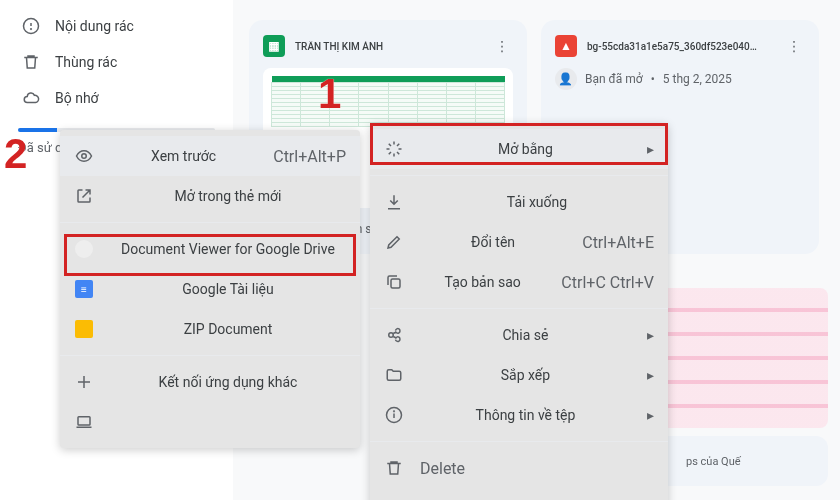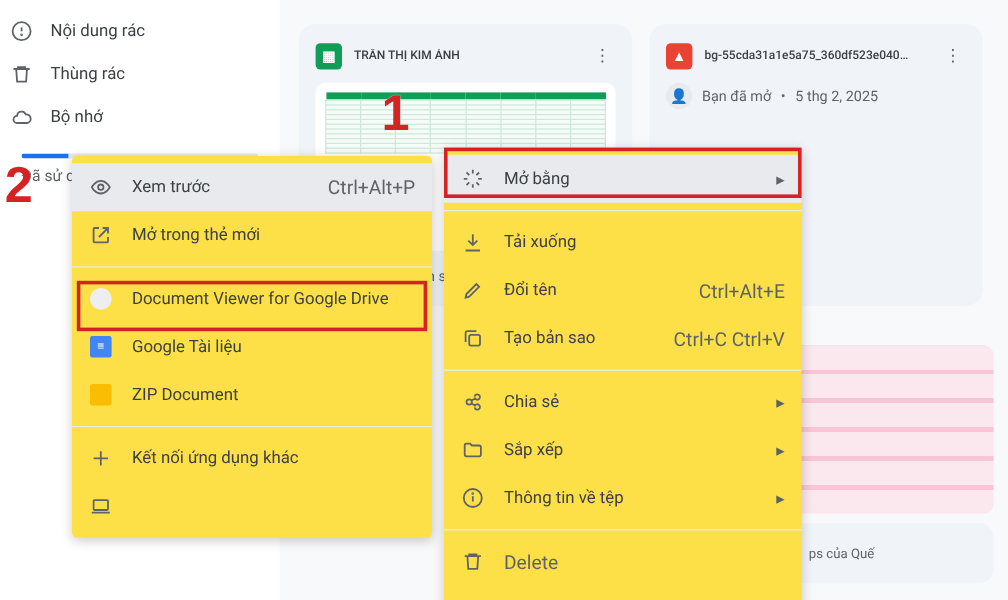--- a/index.html
+++ b/index.html
@@ -1,19 +1,19 @@
 <!DOCTYPE html>
 <html><head>
 <meta charset="utf-8">
 <style>
   * { box-sizing: border-box; margin: 0; padding: 0; font-family: 'Google Sans', Roboto, Arial, sans-serif; }
   body { width: 840px; height: 500px; background: #f8f9fa; overflow: hidden; position: relative; color: #3c4043; font-size: 14px; }
 
   .sidebar { position: absolute; left: 0; top: 0; width: 233px; height: 500px; background: #fff; padding: 8px 0; }
-  .nav-item { display: flex; align-items: center; gap: 14px; padding: 8px 8px; cursor: pointer; border-radius: 0 20px 20px 0; }
+  .nav-item { display: flex; align-items: center; gap: 14px; padding: 8px 21px; cursor: pointer; border-radius: 0 20px 20px 0; }
   .nav-icon { width: 20px; height: 20px; display: flex; align-items: center; justify-content: center; color: #5f6368; flex: 0 0 20px; }
 
   .storage-bar { margin: 12px 18px 6px; height: 4px; background: #e8eaed; border-radius: 2px; overflow: hidden; }
   .storage-fill { height: 100%; width: 20%; background: #1a73e8; }
   .storage-text { padding: 0 18px; font-size: 13px; color: #5f6368; line-height: 1.5; }
 
   .content { position: absolute; left: 233px; top: 0; right: 0; bottom: 0; padding: 20px 16px; }
   .cards { display: flex; gap: 14px; }
   .card { width: 278px; background: #f0f4f9; border-radius: 14px; padding: 14px; position: relative; }
   .card-head { display: flex; align-items: center; gap: 10px; margin-bottom: 10px; }
@@ -26,42 +26,42 @@
   .preview.sheets-grid { font-size: 5px; padding: 8px; align-items: flex-start; }
   .sheets-table { width: 100%; border-collapse: collapse; }
   .sheets-table td { border: 0.5px solid #cde7d9; height: 4px; background: #f5fbf7; }
   .sheets-table th { background: #0f9d58; height: 6px; }
   .preview.image { background: linear-gradient(140deg,#2a6e3f 0%,#4a9c5e 40%,#8fcf87 65%,#d4e8c1 100%); color:#fff; padding:10px; font-size:11px; line-height:1.3; align-items:flex-start; justify-content:flex-end; text-align:right; }
   .bottle { position:absolute; left:20px; bottom:10px; width:40px; height:70px; background: radial-gradient(ellipse at 50% 30%, rgba(255,255,255,0.8), rgba(130,200,150,0.3)); border-radius: 18px 18px 24px 24px; border:1px solid rgba(255,255,255,0.5); }
   .card-foot { display: flex; align-items: center; gap: 8px; margin-top: 10px; font-size: 12px; color: #5f6368; }
   .avatar { width: 22px; height: 22px; border-radius: 50%; background: #e8eaed; display:inline-flex; align-items:center; justify-content:center; color:#5f6368; }
 
   
-  .menu { position: absolute; background: #fde047; border-radius: 4px; box-shadow: 0 2px 10px rgba(0,0,0,0.2); padding: 6px 0; }
+  .menu { position: absolute; background: #e5e5e5; border-radius: 4px; box-shadow: 0 2px 10px rgba(0,0,0,0.2); padding: 6px 0; text-align: center; }
   .menu-item { display: flex; align-items: center; gap: 16px; padding: 9px 14px; cursor: pointer; font-size: 14px; color: #3c4043; min-height: 40px; }
   .menu-item.hover { background: #e8eaed; }
   .menu-item .mi-icon { width: 20px; height: 20px; display:flex; align-items:center; justify-content:center; color:#5f6368; flex:0 0 20px; }
   .menu-item .mi-label { flex: 1; }
   .menu-item .mi-shortcut { font-size: 16px; color: #5f6368; }
   .menu-item .mi-arrow { color:#5f6368; }
   .menu-divider { height: 1px; background: #e8eaed; margin: 6px 0; }
 
   #menu-primary { top: 123px; left: 370px; width: 298px; }
   #menu-secondary { top: 130px; left: 60px; width: 300px; }
 
   .docs-icon { width:18px; height:18px; background:#4285f4; border-radius:2px; display:inline-flex; align-items:center; justify-content:center; color:#fff; font-size:10px; }
   .zip-icon { width:18px; height:18px; background:#fbbc04; border-radius:2px; }
   .dv-icon { width:18px; height:18px; background:#eee; border-radius:50%; }
 
   .annotation { position: absolute; font-family: Arial Black, Arial, sans-serif; font-weight: 900; color: #d32323; font-size: 42px; text-shadow: 0 0 1px #fff; pointer-events: none; }
   .red-box { position: absolute; border: 3px solid #d32323; pointer-events: none; }
 
   
   .lower-grid { position:absolute; right:12px; top:288px; width:200px; height:140px; background: repeating-linear-gradient(#fce4ec 0 20px,#f8bbd0 20px 24px); border-radius:8px; opacity:0.85; }
-  .lower-cal { position:absolute; right:12px; top:436px; width:200px; height:50px; font-size:11px; color:#5f6368; background:#f0f4f9; border-radius:12px; padding:8px 12px; display:flex; align-items:center; gap:12px;}
+  .lower-cal { position:absolute; right:12px; top:436px; width:200px; height:50px; font-size:11px; color:#5f6368; background:#f0f4f9; border-radius:12px; padding:8px 12px; display:flex; align-items:center; gap:24px;}
   .lower-cal .card-icon.sheets { width:18px; height:18px; font-size:10px; }
 </style>
 </head>
 <body>
 
 <div class="sidebar">
   <div class="nav-item">
     <span class="nav-icon">
         <svg width="18" height="18" viewBox="0 0 24 24" fill="none" stroke="currentColor" stroke-width="2">
           <circle cx="12" cy="12" r="10"></circle>

